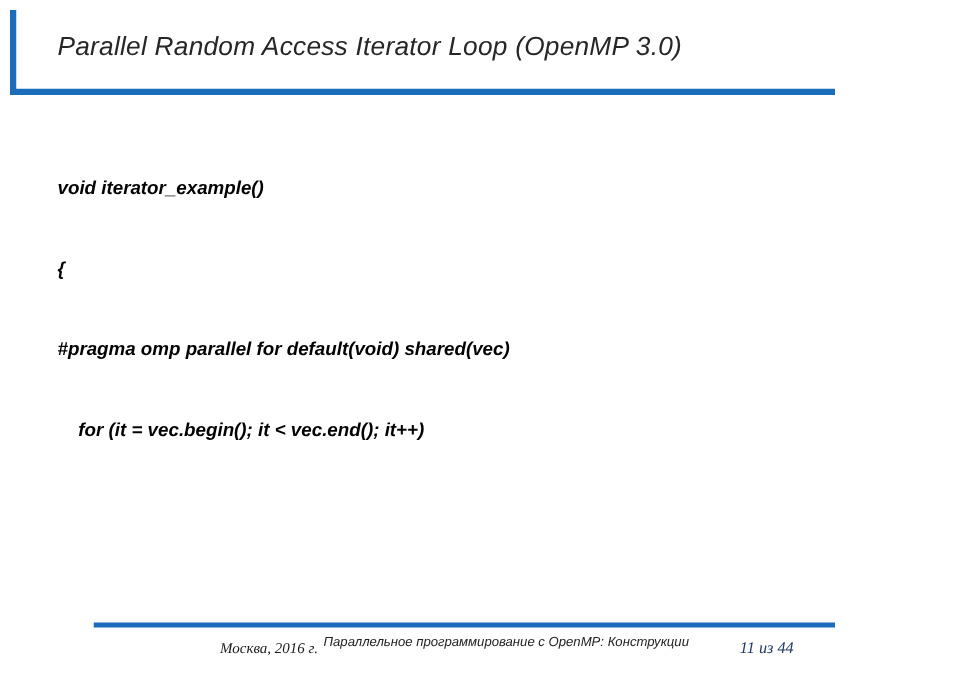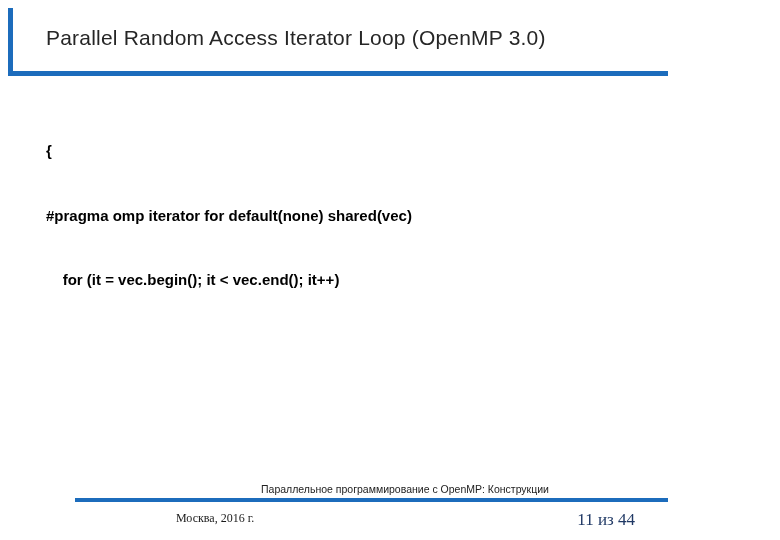--- a/index.html
+++ b/index.html
@@ -7,20 +7,21 @@
     padding: 0;
     background: #ffffff;
   }
   .slide {
     position: relative;
     width: 668px;
     height: 540px;
     background: #ffffff;
     overflow: hidden;
     font-family: "Liberation Sans", sans-serif;
+    font-style: italic;
   }
   
   .accent-bar-vertical {
     position: absolute;
     left: 8px;
     top: 8px;
     width: 5px;
     height: 68px;
     background: #1c6cbc;
   }
@@ -70,52 +71,53 @@
     top: 511px;
     font-family: "Liberation Serif", serif;
     font-size: 12px;
     color: #1a1a1a;
     white-space: nowrap;
     margin-left: 48px;
   }
   .footer-course {
     position: absolute;
     left: 240px;
-    top: 483px;
+    top: 508px;
     width: 330px;
     text-align: center;
     font-family: "Liberation Sans", sans-serif;
     font-size: 10.5px;
     line-height: 12.5px;
     color: #222222;
   }
   .footer-page-number {
     position: absolute;
     right: 33px;
     top: 510px;
     font-family: "Liberation Serif", serif;
-    font-size: 17px;
+    font-size: 13px;
     color: #1f3864;
     white-space: nowrap;
   }
 </style>
 </head>
 <body>
 
 <div class="slide">
 
   <div class="accent-bar-vertical"></div>
 
   <h1 class="slide-title">Parallel Random Access Iterator Loop (OpenMP 3.0)</h1>
 
   <div class="title-underline"></div>
 
   <div class="code-block">
+    <div>void iterator_example()</div>
     <div>{</div>
-    <div>#pragma omp iterator for default(none) shared(vec)</div>
+    <div>#pragma omp parallel for default(void) shared(vec)</div>
     <div>    for (it = vec.begin(); it &lt; vec.end(); it++)</div>
     
     
     
     
   </div>
 
   <div class="footer-divider"></div>
 
   <div class="footer-location">Москва, 2016 г.</div>

